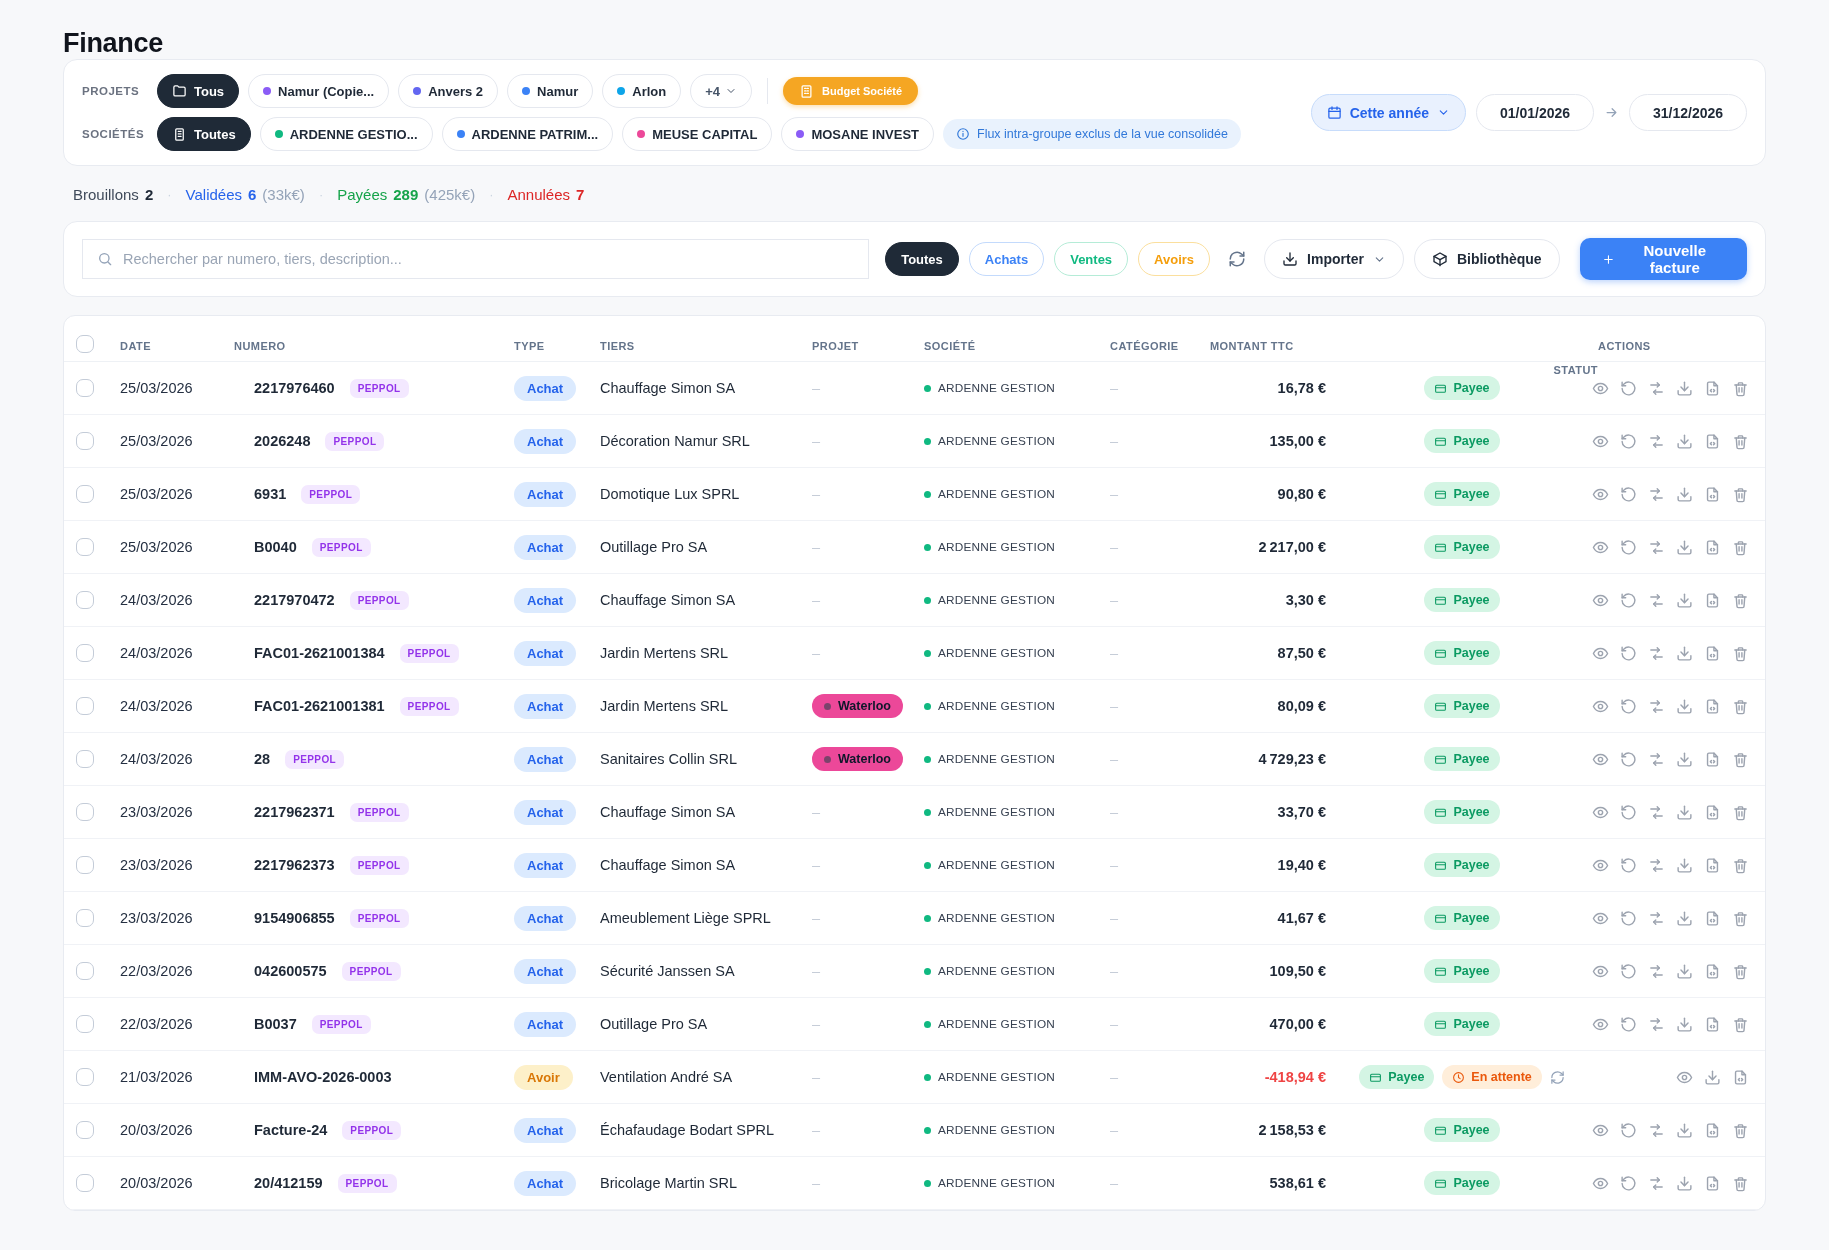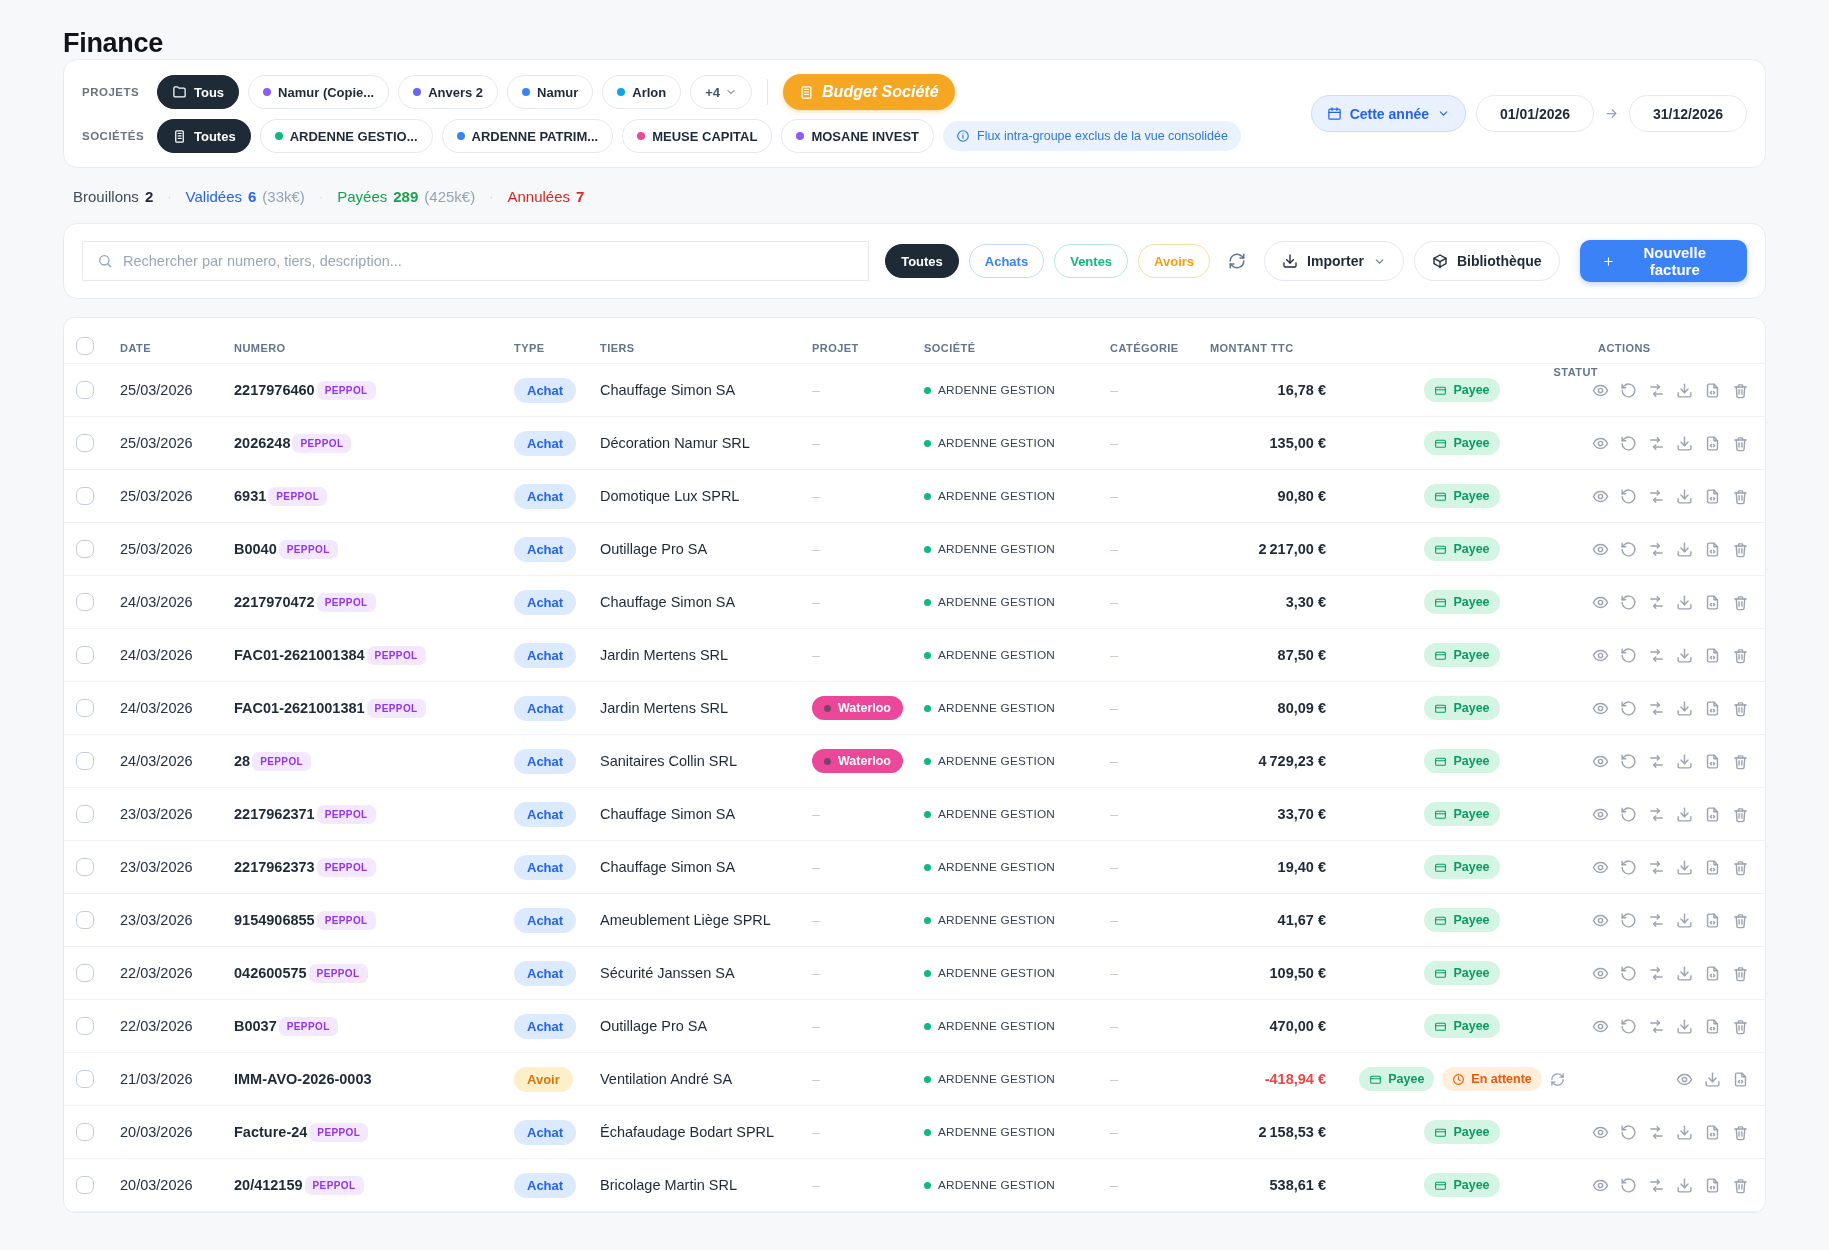--- a/index.html
+++ b/index.html
@@ -21,23 +21,23 @@
   .pill {
     display:inline-flex; align-items:center; gap:7px; height:34px; padding:0 14px;
     background:#fff; border:1px solid #e5e8ef; border-radius:999px;
     font-size:13px; font-weight:600; color:#1f2937; cursor:pointer; white-space:nowrap;
   }
   .pill.dark { background:#1f2a37; border-color:#1f2a37; color:#fff; }
   .pill .dot { width:8px; height:8px; border-radius:50%; flex:0 0 auto; }
   .pill.more { color:#475569; gap:5px; }
   .vdiv { width:1px; height:26px; background:#e5e8ef; margin:0 6px; }
   .budget-btn {
-    display:inline-flex; align-items:center; gap:8px; height:36px; padding:0 16px;
+    display:inline-flex; align-items:center; gap:8px; height:28px; padding:0 16px;
     background:#f5a623; border:none; border-radius:999px; color:#fff;
-    font-size:16px; font-weight:700; cursor:pointer; box-shadow:0 2px 5px rgba(245,166,35,.35);font-style:italic;
+    font-size:11px; font-weight:700; cursor:pointer; box-shadow:0 2px 5px rgba(245,166,35,.35);
   }
   .info-chip {
     display:inline-flex; align-items:center; gap:7px; height:30px; padding:0 13px;
     background:#e9f2fd; border-radius:999px; color:#3178d9; font-size:12.5px; font-weight:500;
   }
   .filter-right { display:flex; align-items:center; gap:10px; align-self:center; }
   .period-pill {
     display:inline-flex; align-items:center; gap:8px; height:37px; padding:0 15px;
     background:#e9f1fe; border:1px solid #c7dcfb; border-radius:999px;
     color:#2563eb; font-size:14px; font-weight:600; cursor:pointer;
@@ -90,28 +90,28 @@
   .table-card { margin-top:18px; padding:0; overflow:hidden; border-radius:12px; }
   .tgrid { display:grid; grid-template-columns:44px 114px 280px 86px 212px 112px 186px 100px 116px 272px 1fr;
            align-items:center; padding:0 16px 0 12px; }
   .thead { height:46px; border-bottom:1px solid #eef1f5; }
   .th { font-size:11px; font-weight:600; color:#64748b; letter-spacing:.45px; }
   .th.right, .cell.right { text-align:left; justify-self:stretch; }
   .th.center { text-align:right;margin-top:48px; }
   .trow { height:53px; border-bottom:1px solid #f0f2f6; }
   .cell { font-size:14.5px; color:#1f2937; display:flex; align-items:center; min-width:0; }
   .c-date { color:#253042; }
-  .c-num { gap:2px; }
+  .c-num { gap:15px;margin-left:20px; }
   .numero { font-weight:700; }
   .badge-peppol { background:#f3e8ff; color:#9333ea; font-size:10px; font-weight:700; letter-spacing:.4px;
                   padding:4px 8px; border-radius:7px; }
   .badge-type { background:#dbeafe; color:#2563eb; font-size:13px; font-weight:600; padding:5px 13px; border-radius:999px; }
   .badge-type.is-avoir { background:#fdf0c9; color:#d97706; }
   .dash { color:#c6cdd8; }
-  .badge-projet { background:#ec4899; color:#ffffff; font-size:12.5px; font-weight:600; padding:5px 12px;
+  .badge-projet { background:#ec4899; color:#0f172a; font-size:12.5px; font-weight:600; padding:5px 12px;
                   border-radius:999px; display:inline-flex; align-items:center; gap:7px; }
   .wdot { width:7px; height:7px; border-radius:50%; background:#56415c; opacity:.75; }
   .c-societe { gap:7px; font-size:11.8px; color:#374151; letter-spacing:.2px; }
   .gdot { width:7px; height:7px; border-radius:50%; background:#10b981; flex:0 0 auto; }
   .c-montant { justify-content:flex-end; font-weight:700; }
   .c-montant.neg { color:#ef4444; }
   .c-statut { justify-content:center; gap:8px; }
   .badge-payee { background:#d4f5e4; color:#0b9a62; font-size:12.5px; font-weight:600; padding:5px 10px;
                  border-radius:999px; display:inline-flex; align-items:center; gap:6px; }
   .badge-attente { background:#ffeeda; color:#ea580c; font-size:12.5px; font-weight:600; padding:5px 10px;

